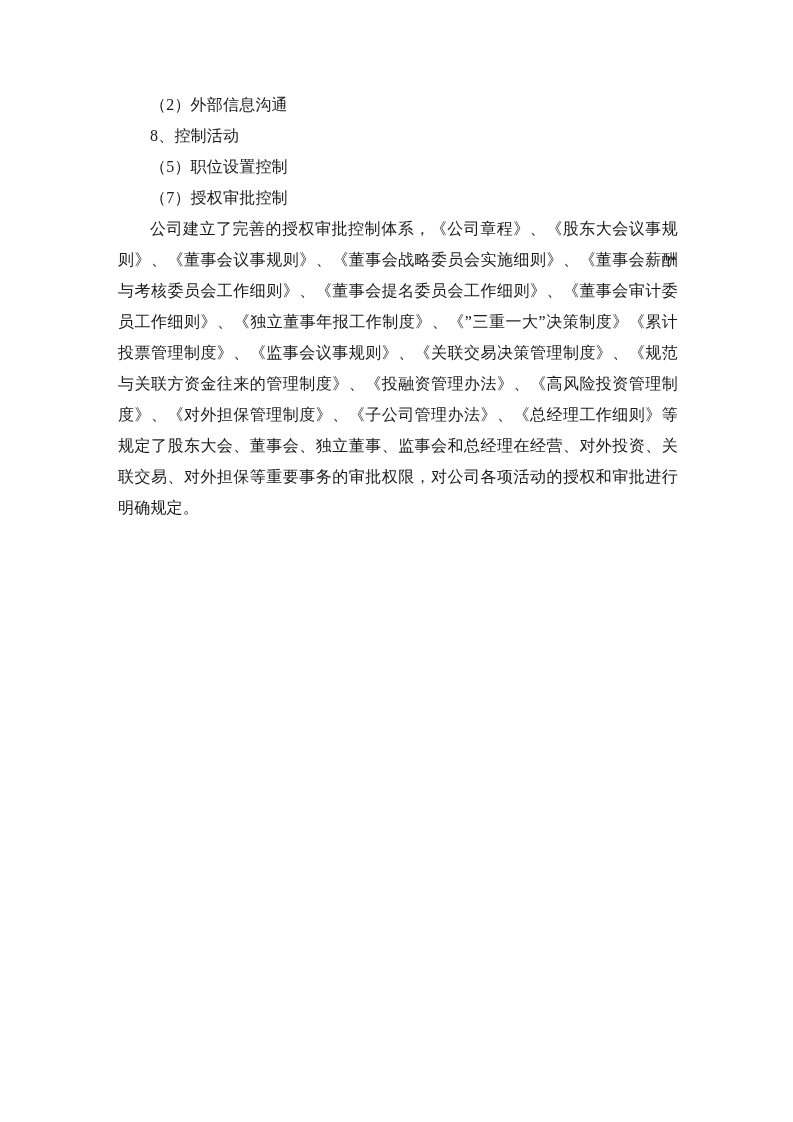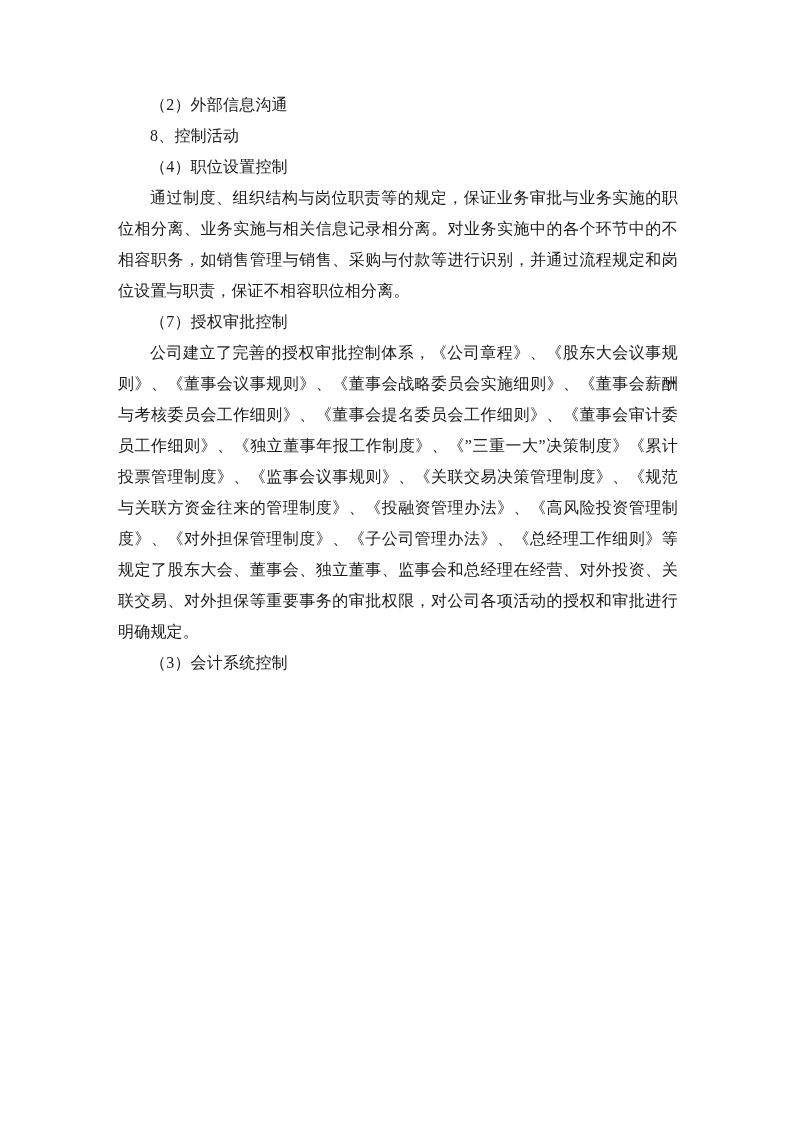--- a/index.html
+++ b/index.html
@@ -47,23 +47,21 @@
     color: #1a1a1a;
   }
 </style>
 </head>
 <body>
 
 <div class="page">
   <div class="doc-body">
       <p class="heading">（2）外部信息沟通</p>
       <p class="heading">8、控制活动</p>
-      <p class="heading">（4）职位设置控制</p>
-      <p class="body-para">通过制度、组织结构与岗位职责等的规定，保证业务审批与业务实施的职位相分离、业务实施与相关信息记录相分离。对业务实施中的各个环节中的不相容职务，如销售管理与销售、采购与付款等进行识别，并通过流程规定和岗位设置与职责，保证不相容职位相分离。</p>
+      <p class="heading">（5）职位设置控制</p>
       <p class="heading">（7）授权审批控制</p>
       <p class="body-para">公司建立了完善的授权审批控制体系，《公司章程》、《股东大会议事规则》、《董事会议事规则》、《董事会战略委员会实施细则》、《董事会薪酬与考核委员会工作细则》、《董事会提名委员会工作细则》、《董事会审计委员工作细则》、《独立董事年报工作制度》、《”三重一大”决策制度》《累计投票管理制度》、《监事会议事规则》、《关联交易决策管理制度》、《规范与关联方资金往来的管理制度》、《投融资管理办法》、《高风险投资管理制度》、《对外担保管理制度》、《子公司管理办法》、《总经理工作细则》等规定了股东大会、董事会、独立董事、监事会和总经理在经营、对外投资、关联交易、对外担保等重要事务的审批权限，对公司各项活动的授权和审批进行明确规定。</p>
-      <p class="heading">（3）会计系统控制</p>
     </div>
 
   <div class="page-footer">
     <span>6</span>
   </div>
 </div>
 
 </body></html>

